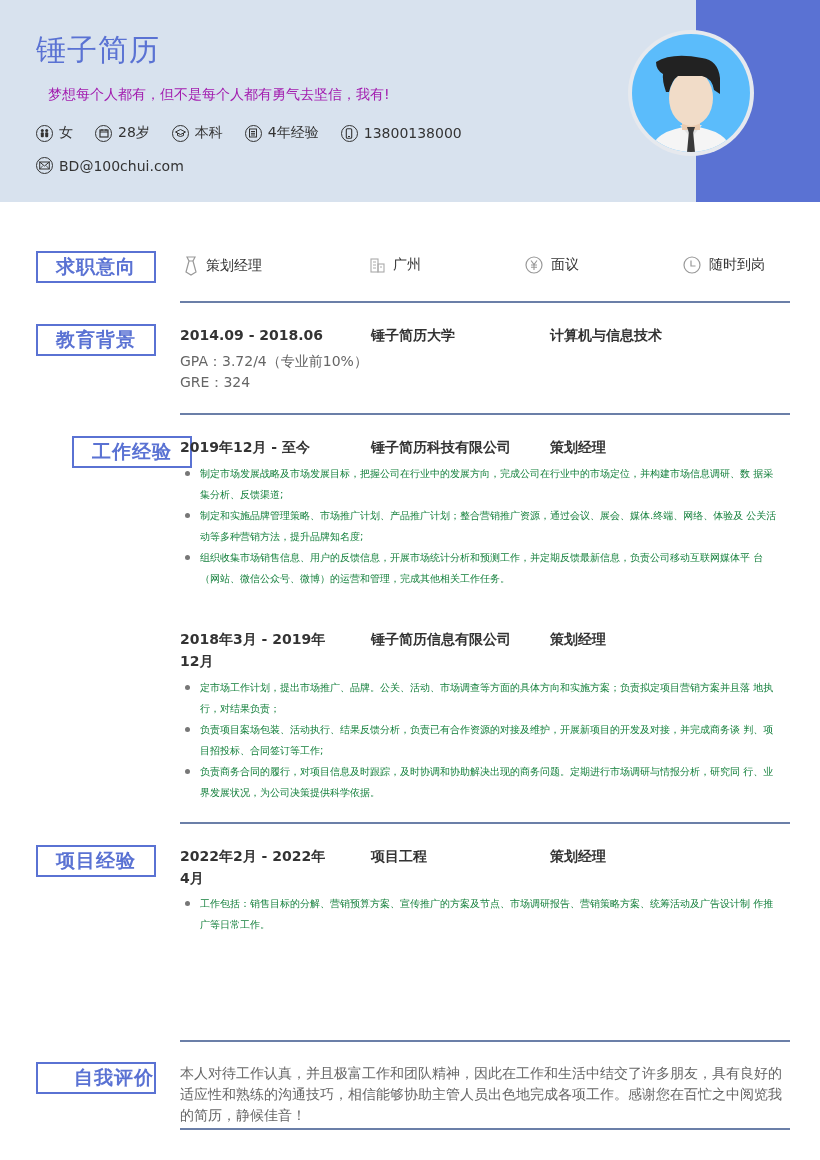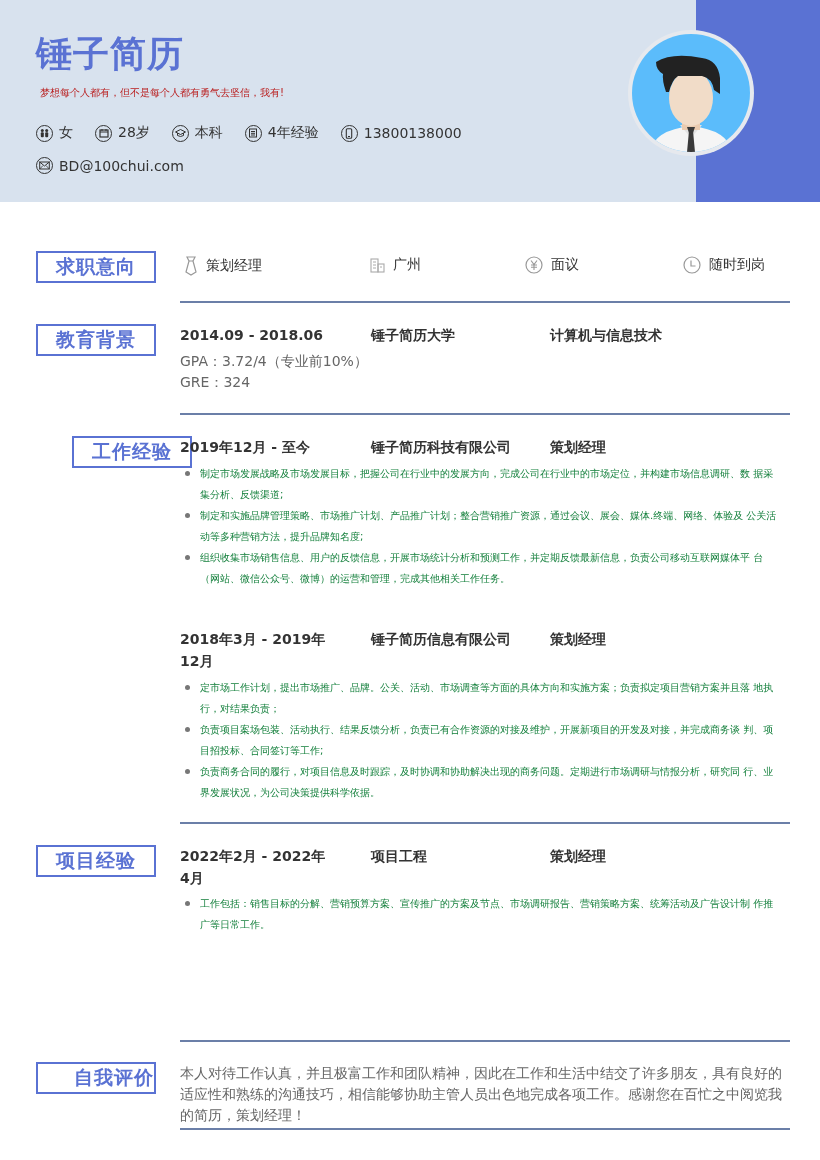--- a/index.html
+++ b/index.html
@@ -1,22 +1,22 @@
 <!DOCTYPE html>
 <html><head>
 <meta charset="utf-8">
 <style>
   * { margin:0; padding:0; box-sizing:border-box; }
   html, body { width:820px; height:1160px; background:#ffffff; overflow:hidden; }
   body { font-family:"DejaVu Sans","Liberation Sans",sans-serif; color:#555; position:relative; }
 
   .header { position:absolute; left:0; top:0; width:820px; height:202px; background:#d8e2ee; }
   .header .blue { position:absolute; left:696px; top:0; width:124px; height:202px; background:#5a72d3; }
-  .name { position:absolute; left:36px; top:30px; font-size:36px; color:#5a72d3; letter-spacing:1px;font-weight:bold; }
-  .motto { position:absolute; left:40px; top:86px; font-size:10px; color:#b91c1c; }
+  .name { position:absolute; left:36px; top:30px; font-size:30px; color:#5a72d3; letter-spacing:1px; }
+  .motto { position:absolute; left:48px; top:86px; font-size:14px; color:#a21caf; }
   .info-row { position:absolute; left:36px; font-size:14px; color:#333; display:flex; align-items:center; }
   .info-row .item { display:flex; align-items:center; margin-right:22px; }
   .info-row .ic { width:17px; height:17px; border:1.3px solid #333; border-radius:50%; display:inline-flex; align-items:center; justify-content:center; font-size:9px; margin-right:6px; color:#333; }
   .avatar { position:absolute; left:628px; top:30px; width:126px; height:126px; border-radius:50%; background:#e6e9ee; padding:4px; }
   .avatar svg { display:block; }
   .sec-title { position:absolute; left:36px; width:120px; height:32px; border:2.5px solid #5a72d3; color:#5a72d3; font-weight:bold; font-size:19px; text-align:center; line-height:27px; letter-spacing:1px; background:#fff; }
   .hr { position:absolute; left:180px; width:610px; height:1.5px; background:#6b7fa8; }
 
   .intent { position:absolute; left:180px; top:256px; display:flex; font-size:14px; color:#333; }
   .intent .it { display:flex; align-items:center; position:absolute; white-space:nowrap; }
@@ -206,14 +206,14 @@
   <div class="c1" style="width:150px;">2022年2月 - 2022年4月</div>
   <div class="c2">项目工程</div>
   <div class="c3">策划经理</div>
 </div>
 <ul class="bullets" style="top:893px;">
   <li>工作包括：销售目标的分解、营销预算方案、宣传推广的方案及节点、市场调研报告、营销策略方案、统筹活动及广告设计制 作推广等日常工作。</li>
 </ul>
 <div class="hr" style="top:1040px;"></div>
 
 <div class="sec-title" style="top:1062px;text-align:right;">自我评价</div>
-<div class="eval">本人对待工作认真，并且极富工作和团队精神，因此在工作和生活中结交了许多朋友，具有良好的适应性和熟练的沟通技巧，相信能够协助主管人员出色地完成各项工作。感谢您在百忙之中阅览我的简历，策划经理！</div>
+<div class="eval">本人对待工作认真，并且极富工作和团队精神，因此在工作和生活中结交了许多朋友，具有良好的适应性和熟练的沟通技巧，相信能够协助主管人员出色地完成各项工作。感谢您在百忙之中阅览我的简历，静候佳音！</div>
 <div class="hr" style="top:1128px;"></div>
 
 </body></html>

